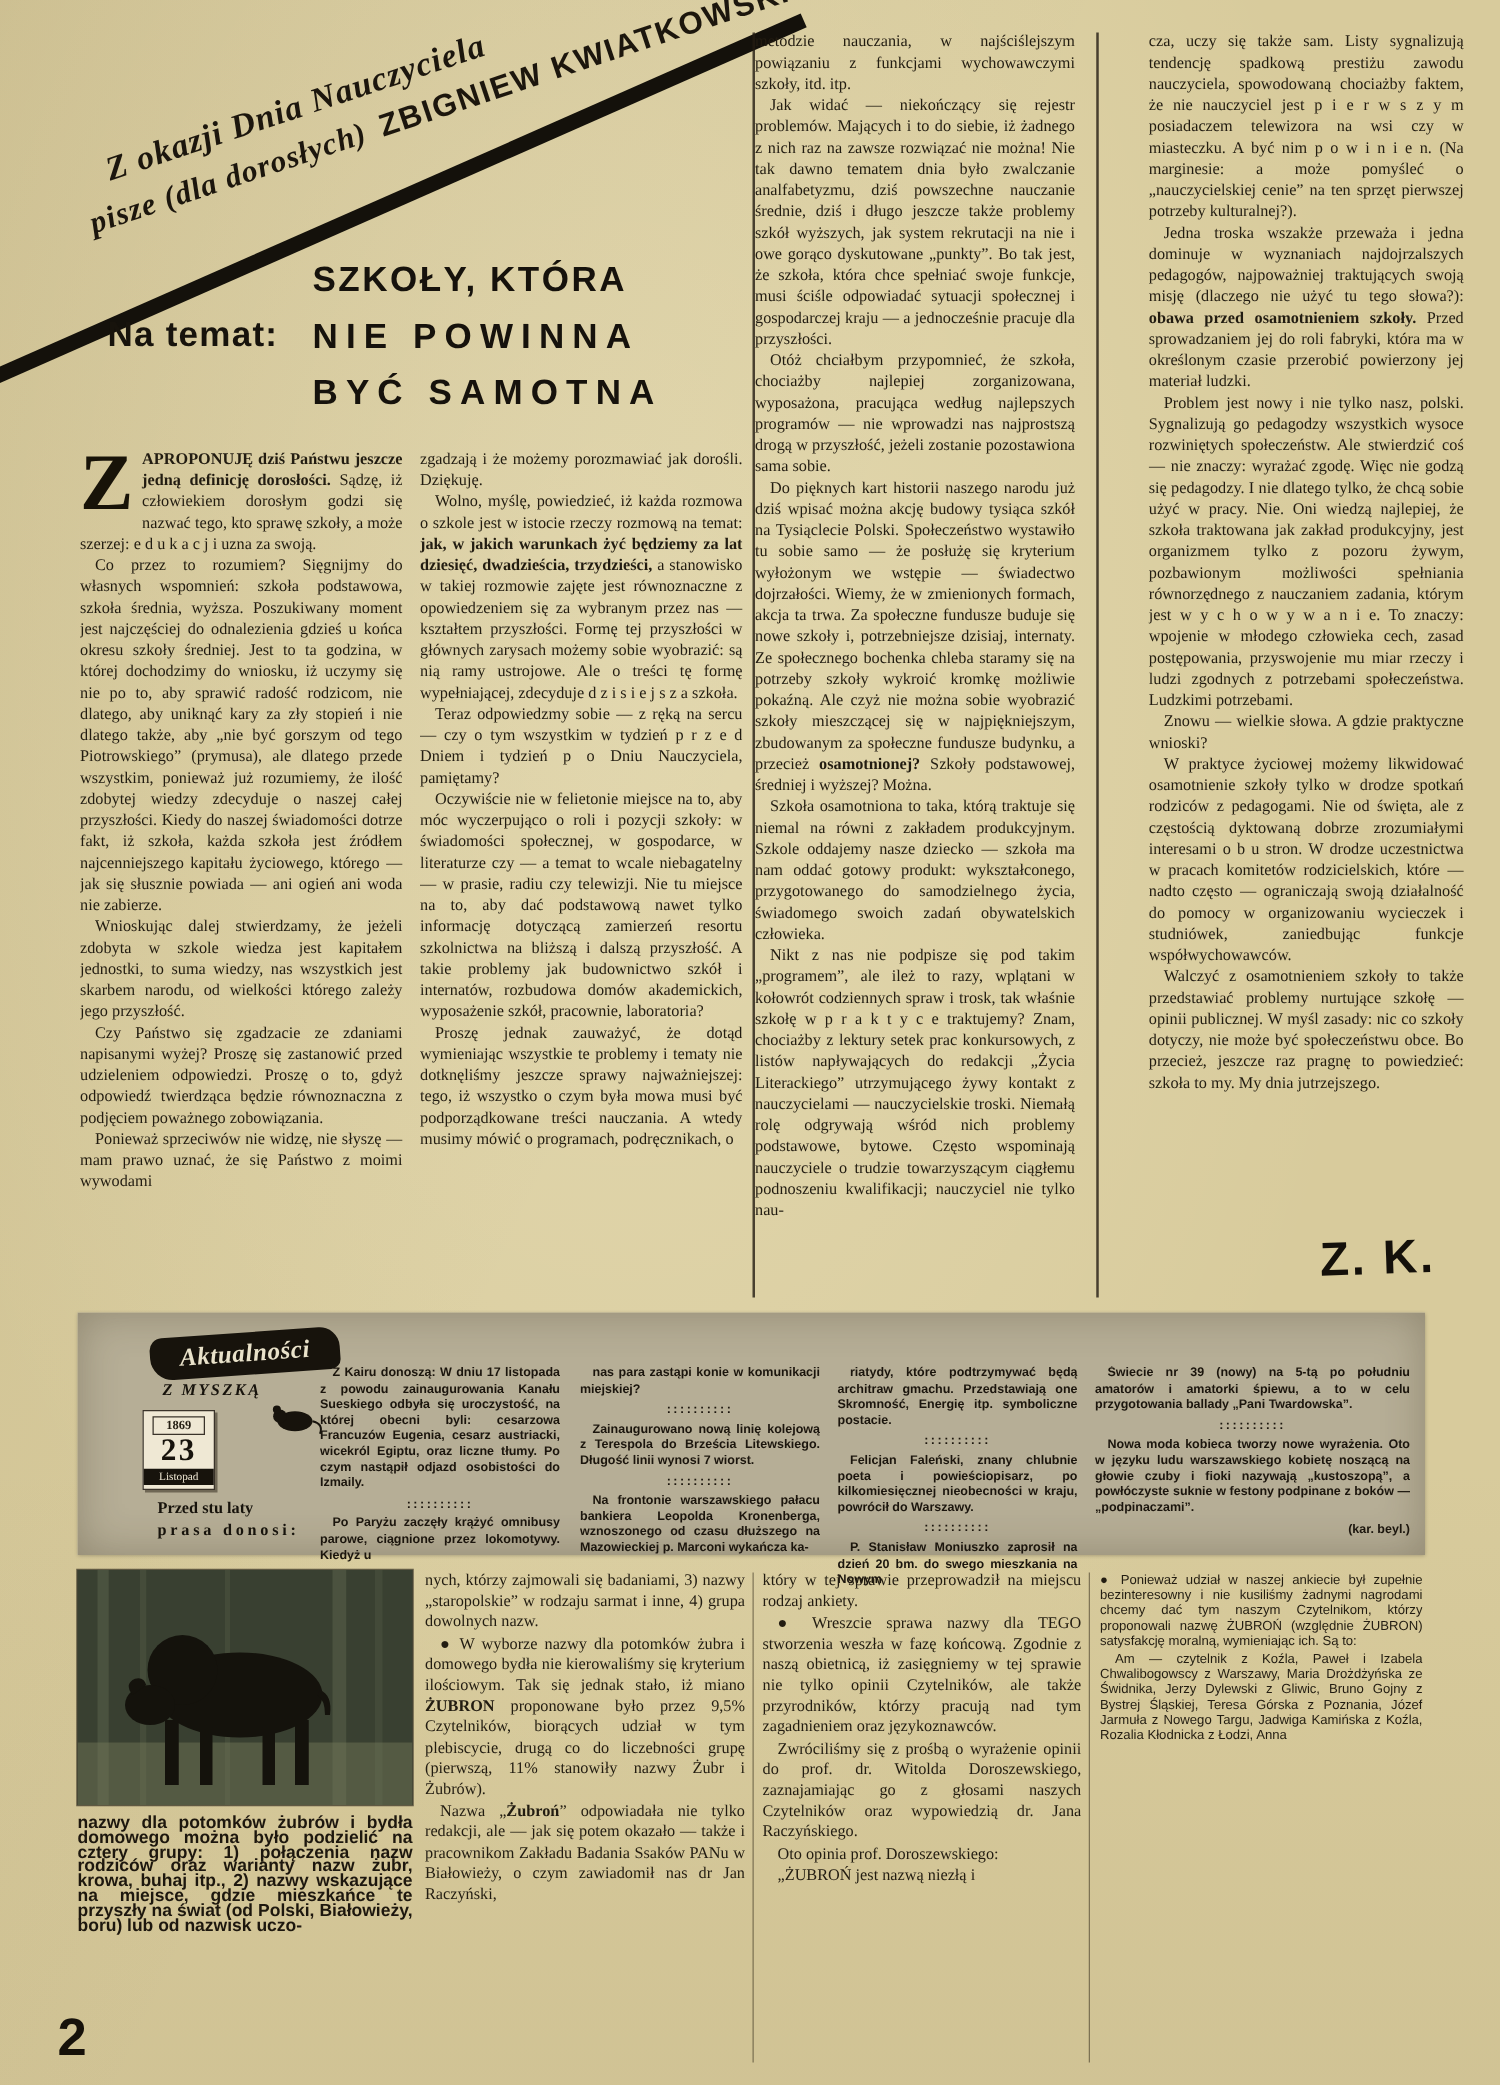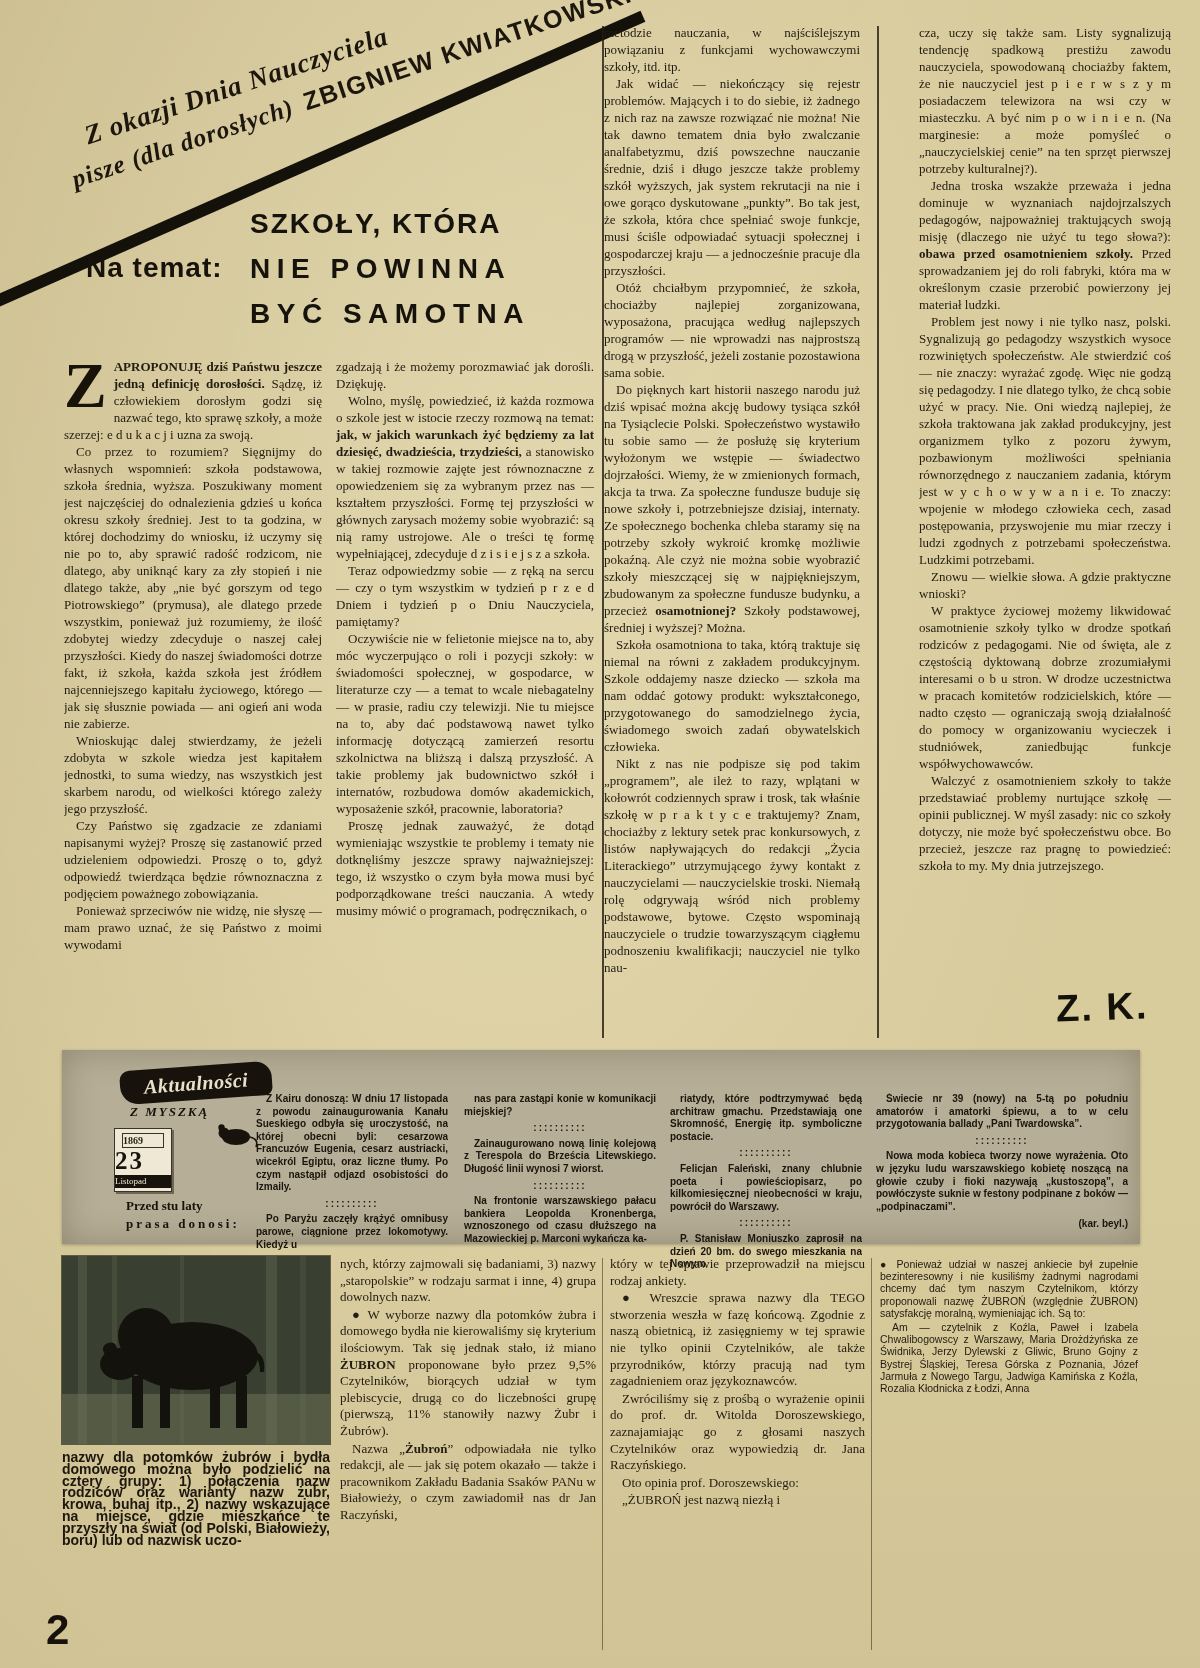--- a/index.html
+++ b/index.html
@@ -55,21 +55,21 @@
   
   .akt { position:absolute; left:62px; top:1050px; width:1078px; height:194px;
     background:#b6ae96; box-shadow: inset 0 0 34px rgba(55,45,25,0.30), 0 1px 3px rgba(0,0,0,0.25); }
   .akt-left { position:absolute; left:10px; top:4px; width:182px; height:186px; }
   .akt-ribbon { position:absolute; left:48px; top:12px; width:152px; height:34px; background:#17130c;
     border-radius:10px 16px 8px 18px; transform:rotate(-4deg); display:flex; align-items:center; justify-content:center; }
   .akt-ribbon-text { color:#e9e2ca; font-style:italic; font-weight:bold; font-size:20px; letter-spacing:0.5px; }
   .akt-sub { position:absolute; left:58px; top:50px; font-style:italic; font-weight:bold; font-size:13px; letter-spacing:2px; color:#17130c; }
   .mouse-icon { position:absolute; left:142px; top:64px; width:46px; height:30px; }
   .akt-cal { position:absolute; left:42px; top:74px; width:58px; height:64px; background:#efe8d4;
-    border:1px solid #3a332a; box-shadow:2px 2px 0 rgba(40,32,20,0.5); text-align:left; }
+    border:1px solid #3a332a; box-shadow:2px 2px 0 rgba(40,32,20,0.5); text-align:center; }
   .cal-year { margin:4px auto 0; width:42px; border:1px solid #3a332a; font-size:10px; font-weight:bold; line-height:13px; }
   .cal-day { font-size:25px; font-weight:bold; line-height:26px; letter-spacing:2px; color:#17130c; }
   .cal-month { background:#17130c; color:#efe8d4; font-size:9px; line-height:13px; margin-top:1px; }
   .akt-lead1 { position:absolute; left:54px; top:144px; font-weight:bold; font-size:13px; color:#17130c; }
   .akt-lead2 { position:absolute; left:54px; top:162px; font-weight:bold; font-size:13px; letter-spacing:3px; color:#17130c; }
 
   .akt-col { position:absolute; top:10px; font-family:"Liberation Sans",sans-serif; font-weight:bold;
     font-size:10px; line-height:12.6px; text-align:justify; color:#1b150d; overflow:hidden; height:176px;margin-top:33px; }
   .akt-a { left:194px; width:192px; }
   .akt-b { left:402px; width:192px; }

